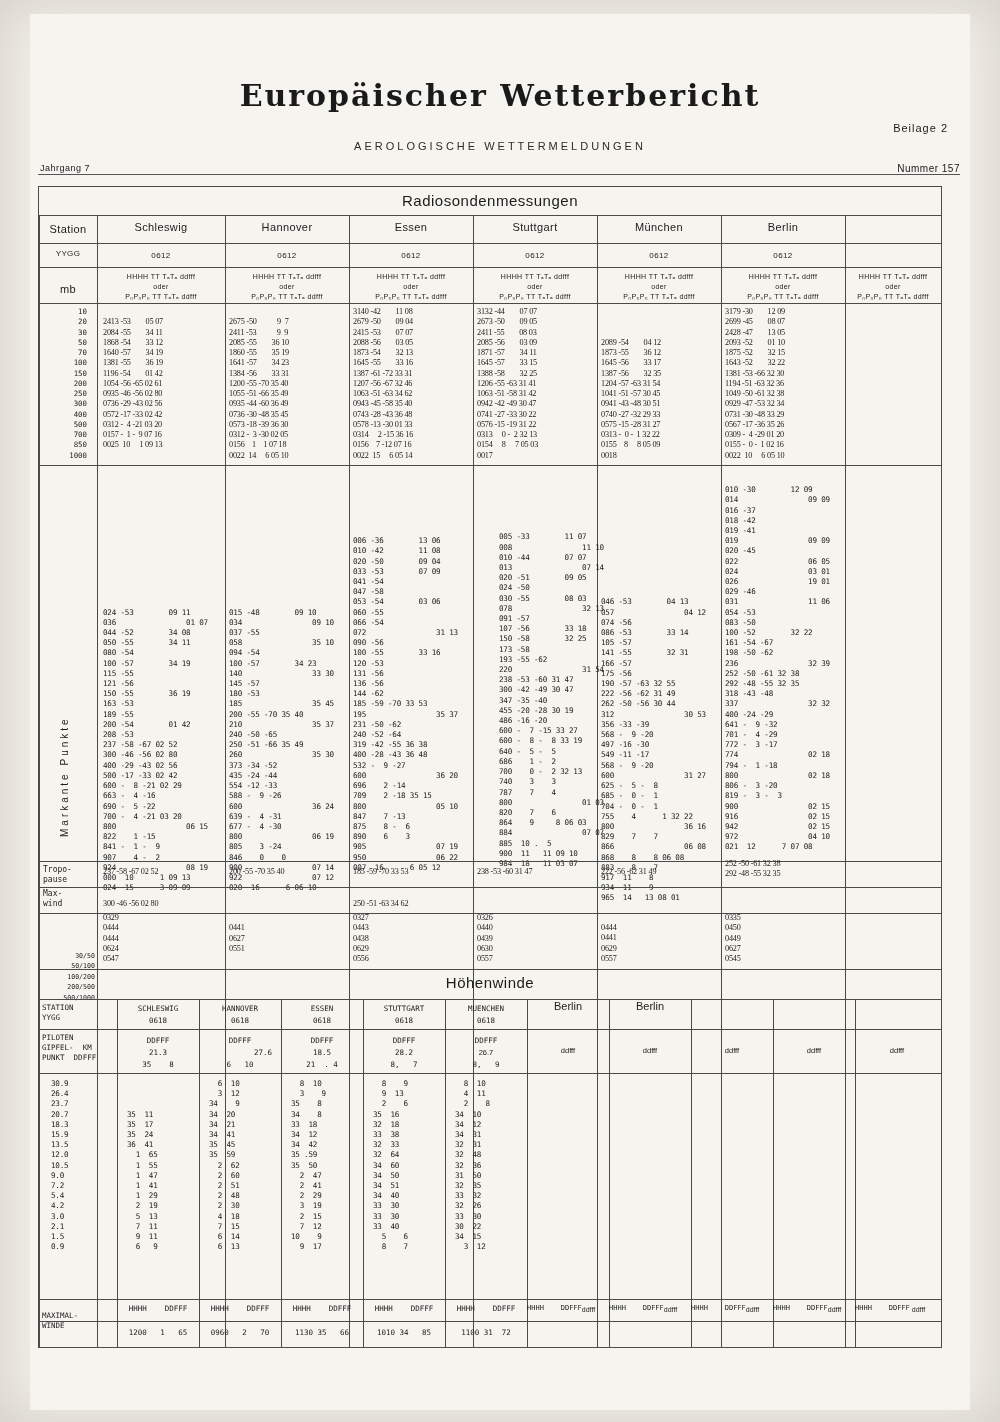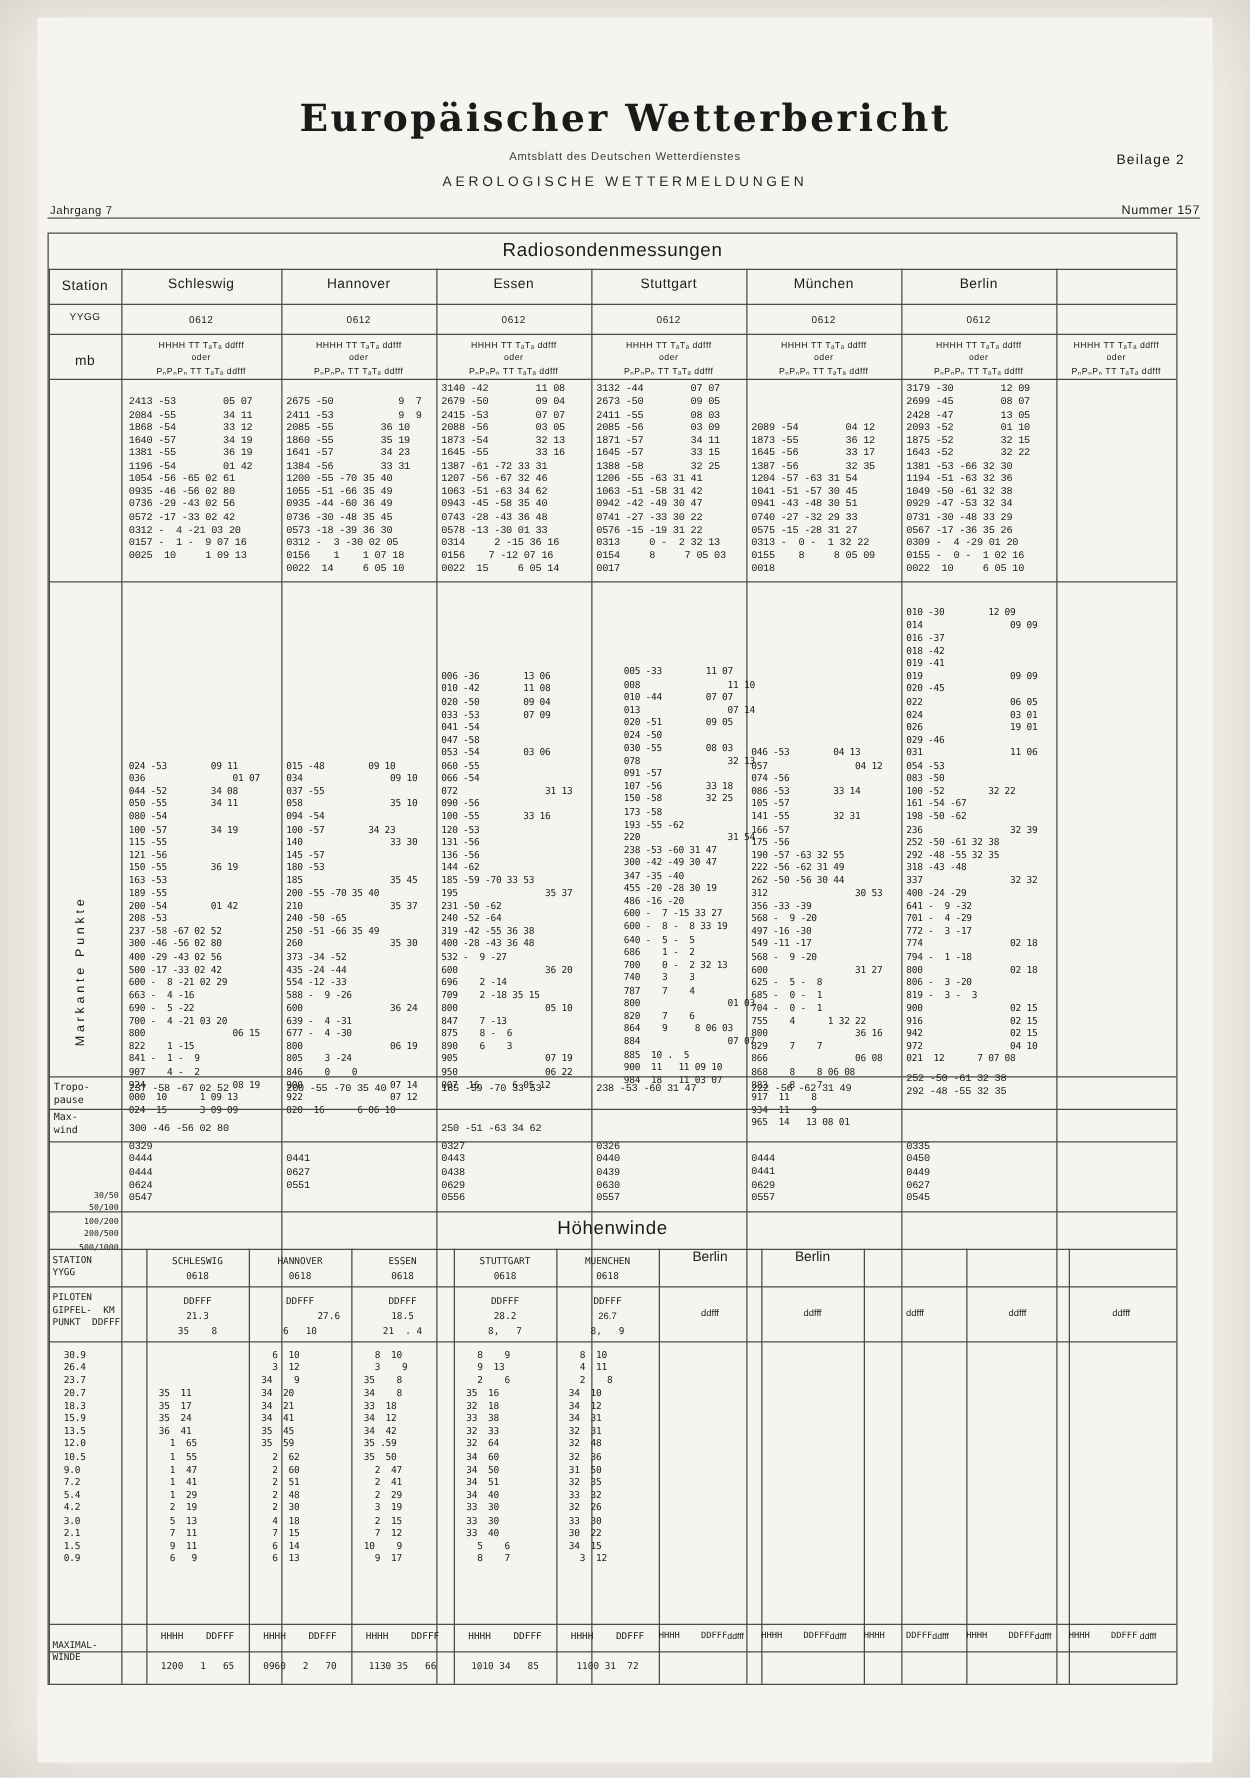--- a/index.html
+++ b/index.html
@@ -61,21 +61,21 @@
   .hline{position:absolute;border-top:1px solid #4a4a4a;}
   .vline{position:absolute;border-left:1px solid #4a4a4a;}
 
   .cellhdr{
     position:absolute;text-align:center;font-size:11px;letter-spacing:.4px;
   }
   .small{font-size:8px;}
   .tiny{font-size:7px;}
 
   .mono{
-    font-family:Liberation Mono, monospace;
+    font-family:Liberation Serif, serif;
     font-size:8.2px;
     line-height:10.25px;
     white-space:pre;
     letter-spacing:-0.2px;
   }
   .mono7{
     font-family:"DejaVu Sans Mono", monospace;
     font-size:7.6px;line-height:10.2px;white-space:pre;letter-spacing:-0.2px;
   }
   .colblock{position:absolute;}
@@ -92,21 +92,20 @@
   .lbl{position:absolute;font-size:8px;font-family:"DejaVu Sans Mono", monospace;white-space:pre;line-height:10px;}
   .lblc{position:absolute;font-size:9px;white-space:pre;line-height:11px;text-align:center;}
 </style>
 </head>
 <body>
 
 <div class="page">
   <div class="sheet"></div>
 
   <div class="title">Europäischer Wetterbericht</div>
-  <div class="subtitle1">Amtsblatt des Deutschen Wetterdienstes</div>
   <div class="subtitle2">AEROLOGISCHE WETTERMELDUNGEN</div>
   <div class="beilage">Beilage 2</div>
   <div class="jahrgang">Jahrgang 7</div>
   <div class="nummer">Nummer 157</div>
   <div class="ruleline"></div>
 
   <div class="frame">
 
     <div class="sectitle" style="left:0;right:0;top:5px;">Radiosondenmessungen</div>
     <div class="hline" style="left:0;right:0;top:28px;"></div>
@@ -165,20 +164,35 @@
     <div class="cellhdr tiny" style="left:682px;top:86px;width:124px;">HHHH   TT TₐTₐ        ddfff</div>
     <div class="cellhdr tiny" style="left:682px;top:96px;width:124px;">oder</div>
     <div class="cellhdr tiny" style="left:682px;top:105px;width:124px;">PₙPₙPₙ  TT TₐTₐ      ddfff</div>
 
     <div class="cellhdr tiny" style="left:806px;top:86px;width:96px;">HHHH   TT TₐTₐ        ddfff</div>
     <div class="cellhdr tiny" style="left:806px;top:96px;width:96px;">oder</div>
     <div class="cellhdr tiny" style="left:806px;top:105px;width:96px;">PₙPₙPₙ  TT TₐTₐ      ddfff</div>
 
     <div class="cellhdr" style="left:0;top:96px;width:58px;font-size:11px;">mb</div>
 
+    <div class="rowlabels" style="left:6px;top:120px;width:42px;">10
+20
+30
+50
+70
+100
+150
+200
+250
+300
+400
+500
+700
+850
+1000</div>
 
     <div class="colblock mono" style="left:64px;top:120px;">
 2413 -53        05 07
 2084 -55        34 11
 1868 -54        33 12
 1640 -57        34 19
 1381 -55        36 19
 1196 -54        01 42
 1054 -56 -65 02 61
 0935 -46 -56 02 80

